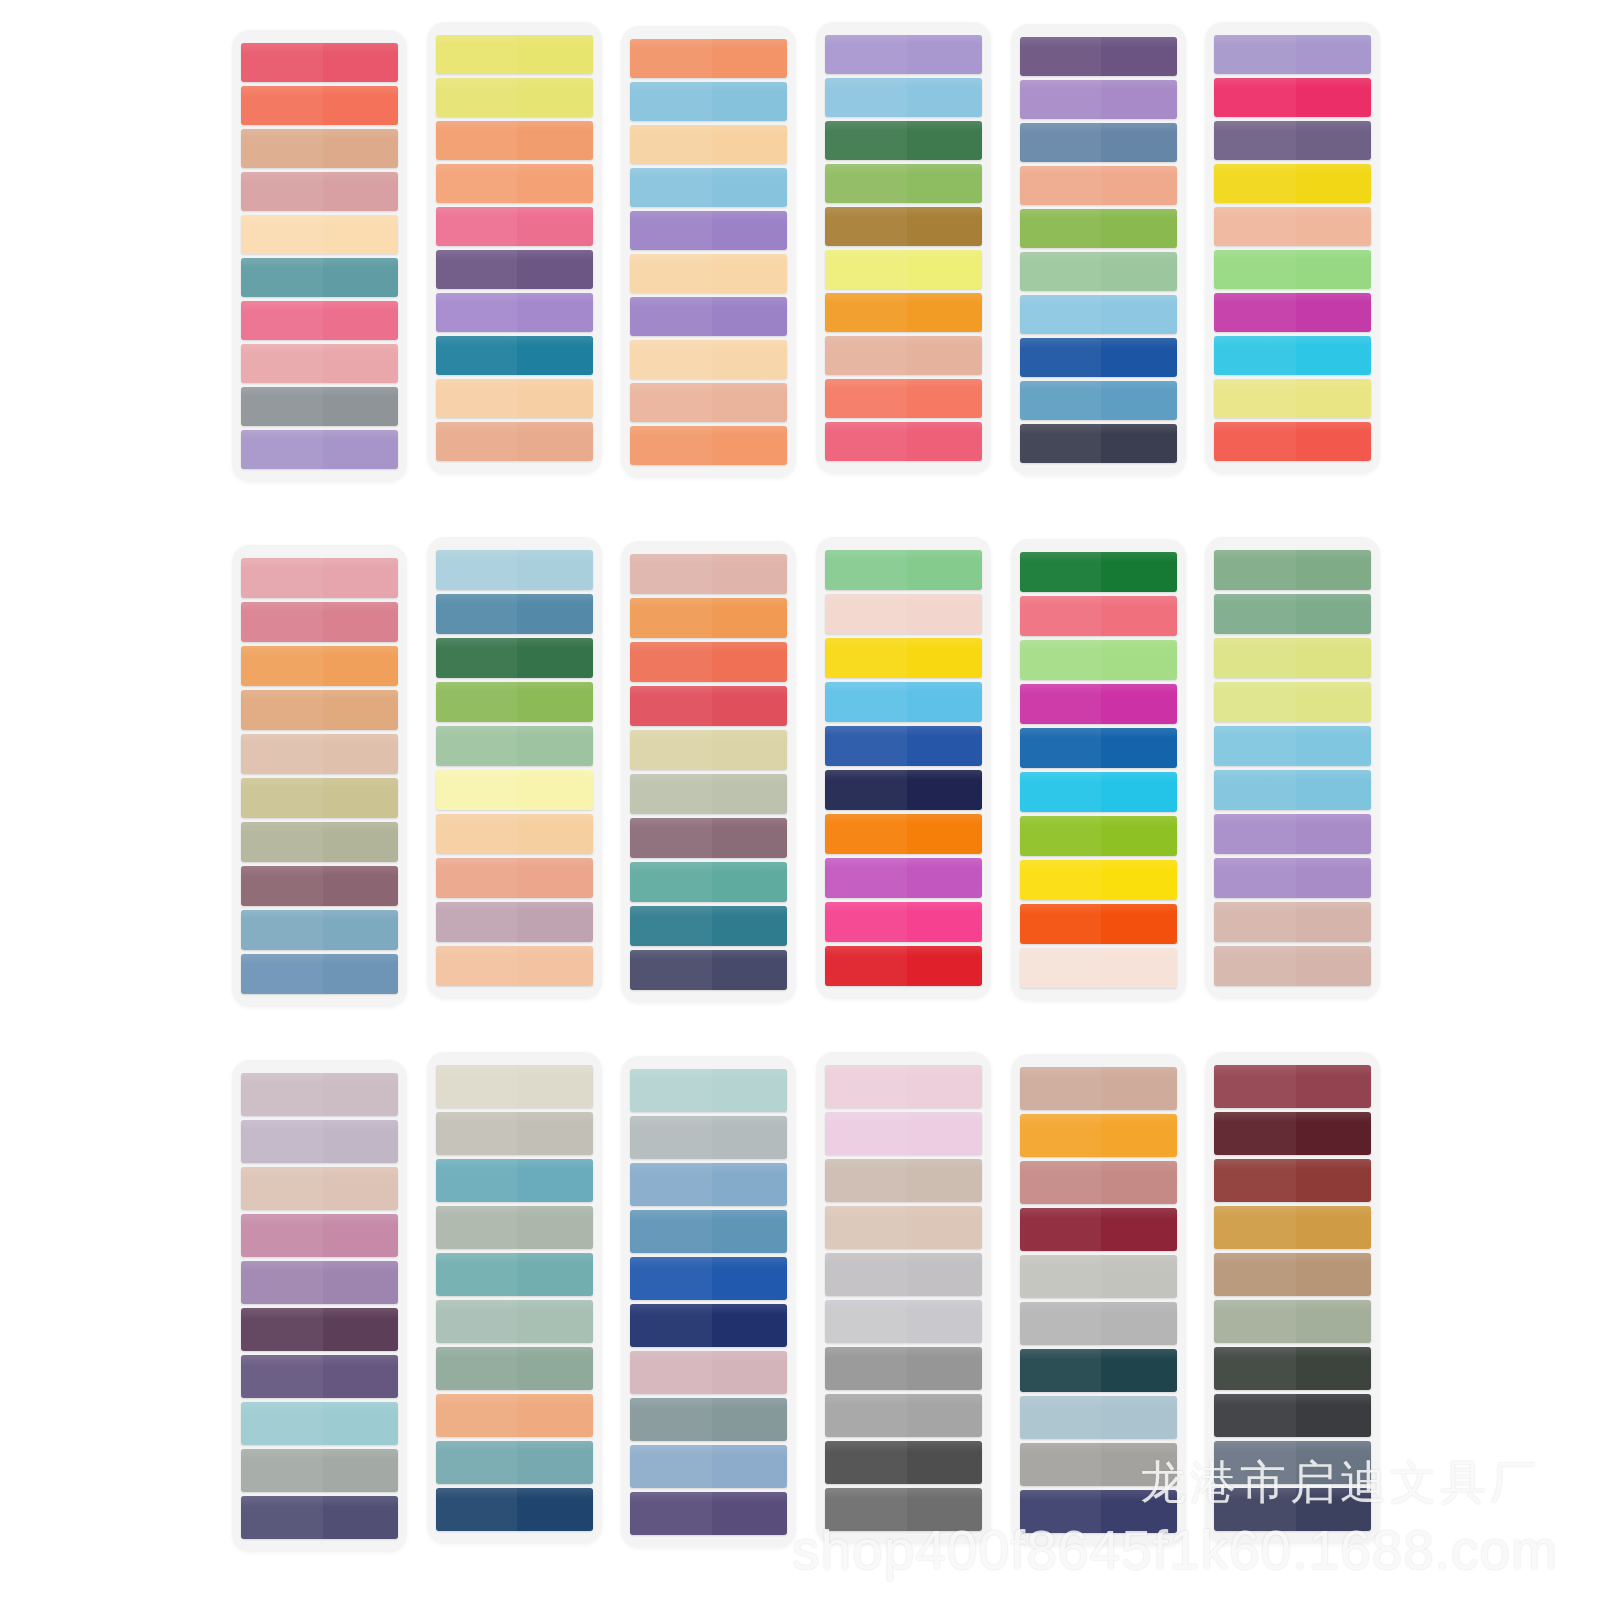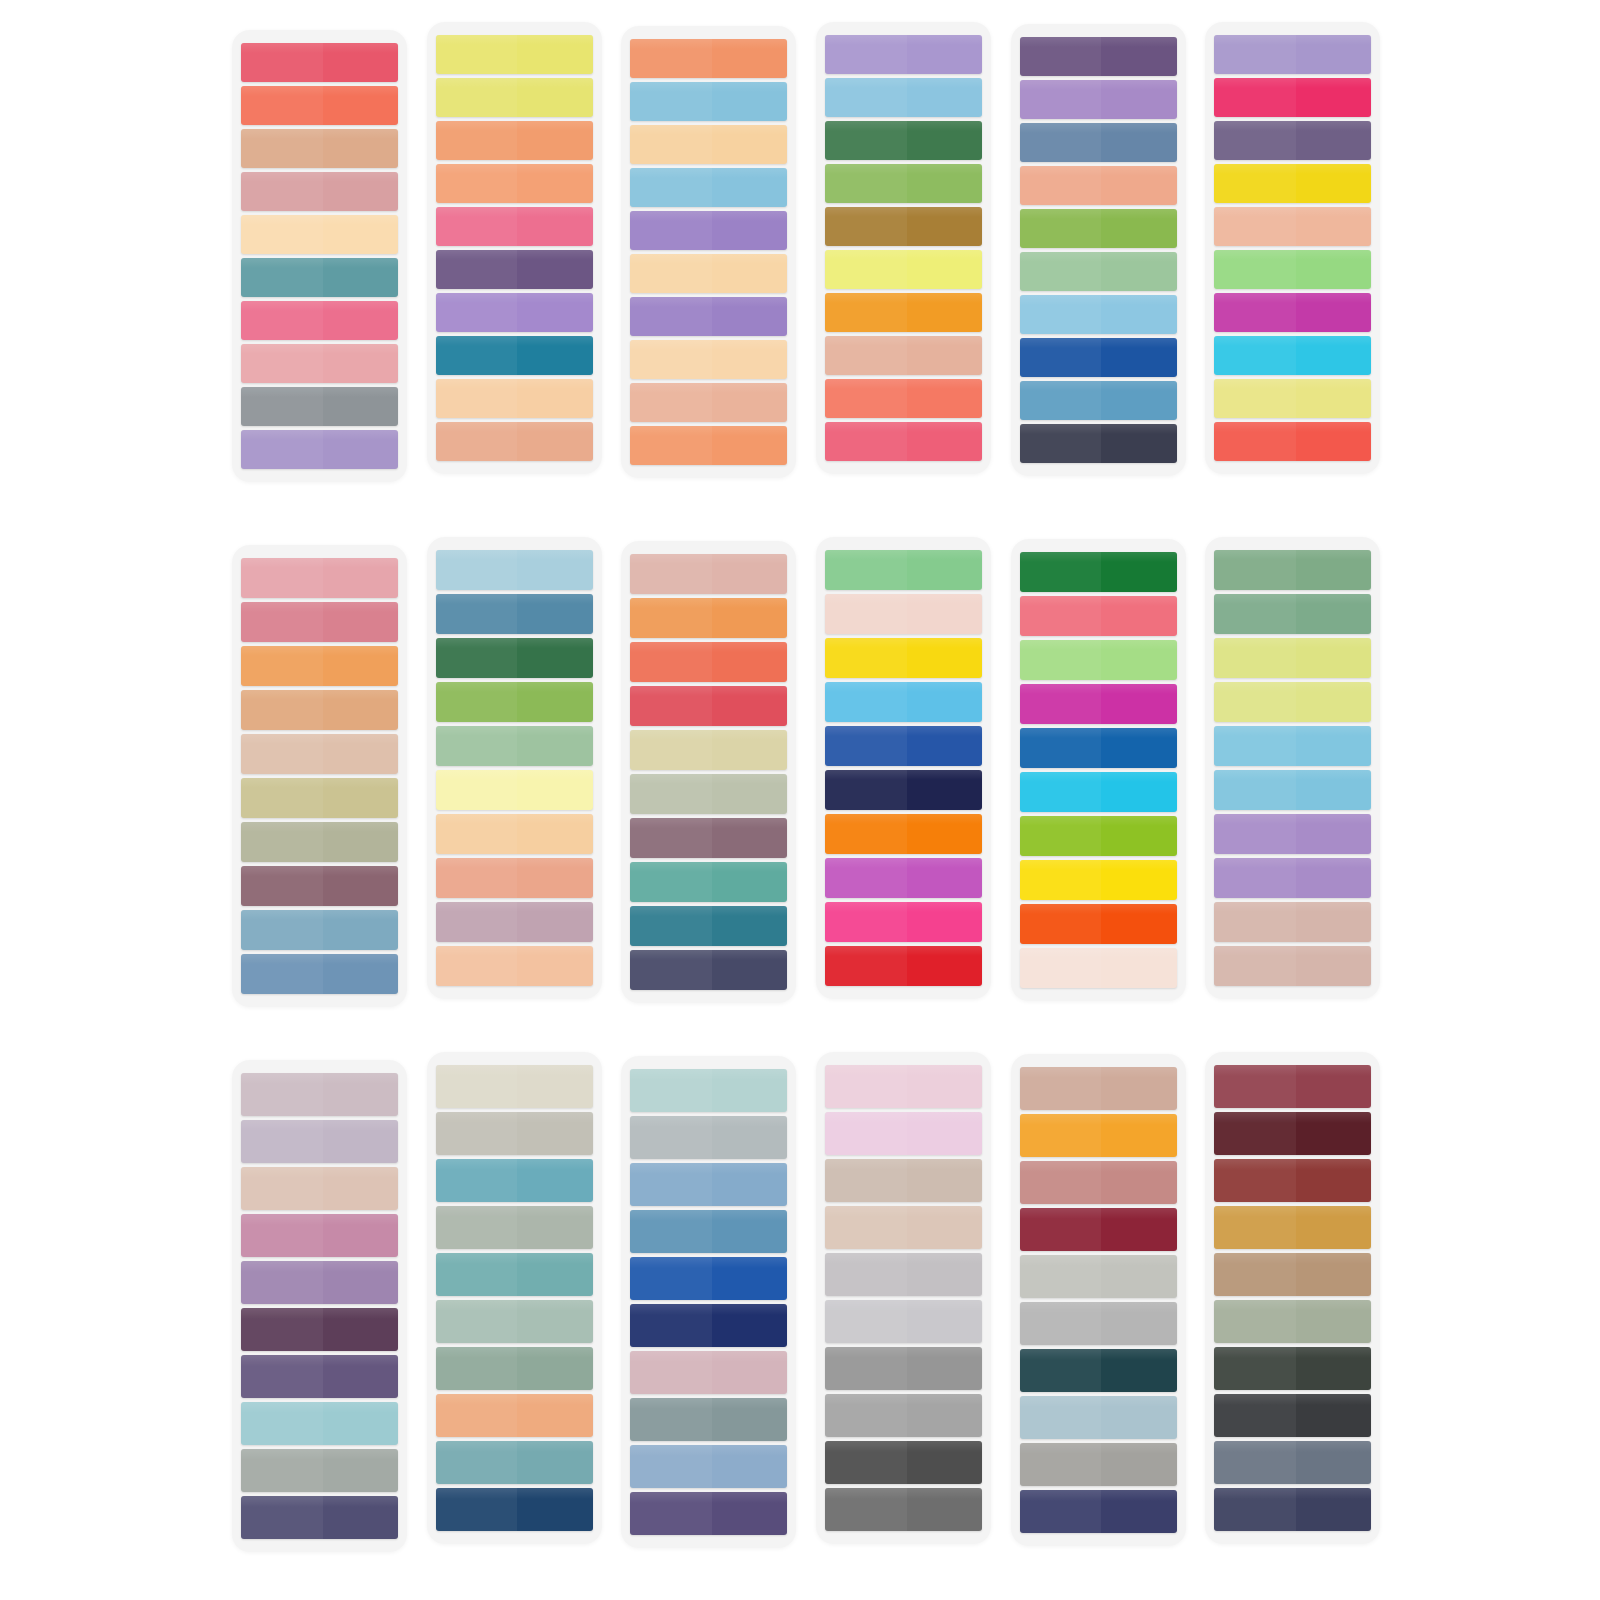--- a/index.html
+++ b/index.html
@@ -376,15 +376,17 @@
           <div class="tab" style="background: rgb(164, 175, 155);"></div>
           <div class="tab" style="background: rgb(61, 68, 62);"></div>
           <div class="tab" style="background: rgb(58, 60, 63);"></div>
           <div class="tab" style="background: rgb(106, 117, 132);"></div>
           <div class="tab" style="background: rgb(61, 65, 96);"></div>
         </div>
     </div>
 
   </div>
 
-
+  <div class="watermark" id="wm-cn">龙港市启迪文具厂</div>
+
+  <div class="watermark" id="wm-url">shop400f8645f1k60.1688.com</div>
 
 </div>
 
 </body></html>

